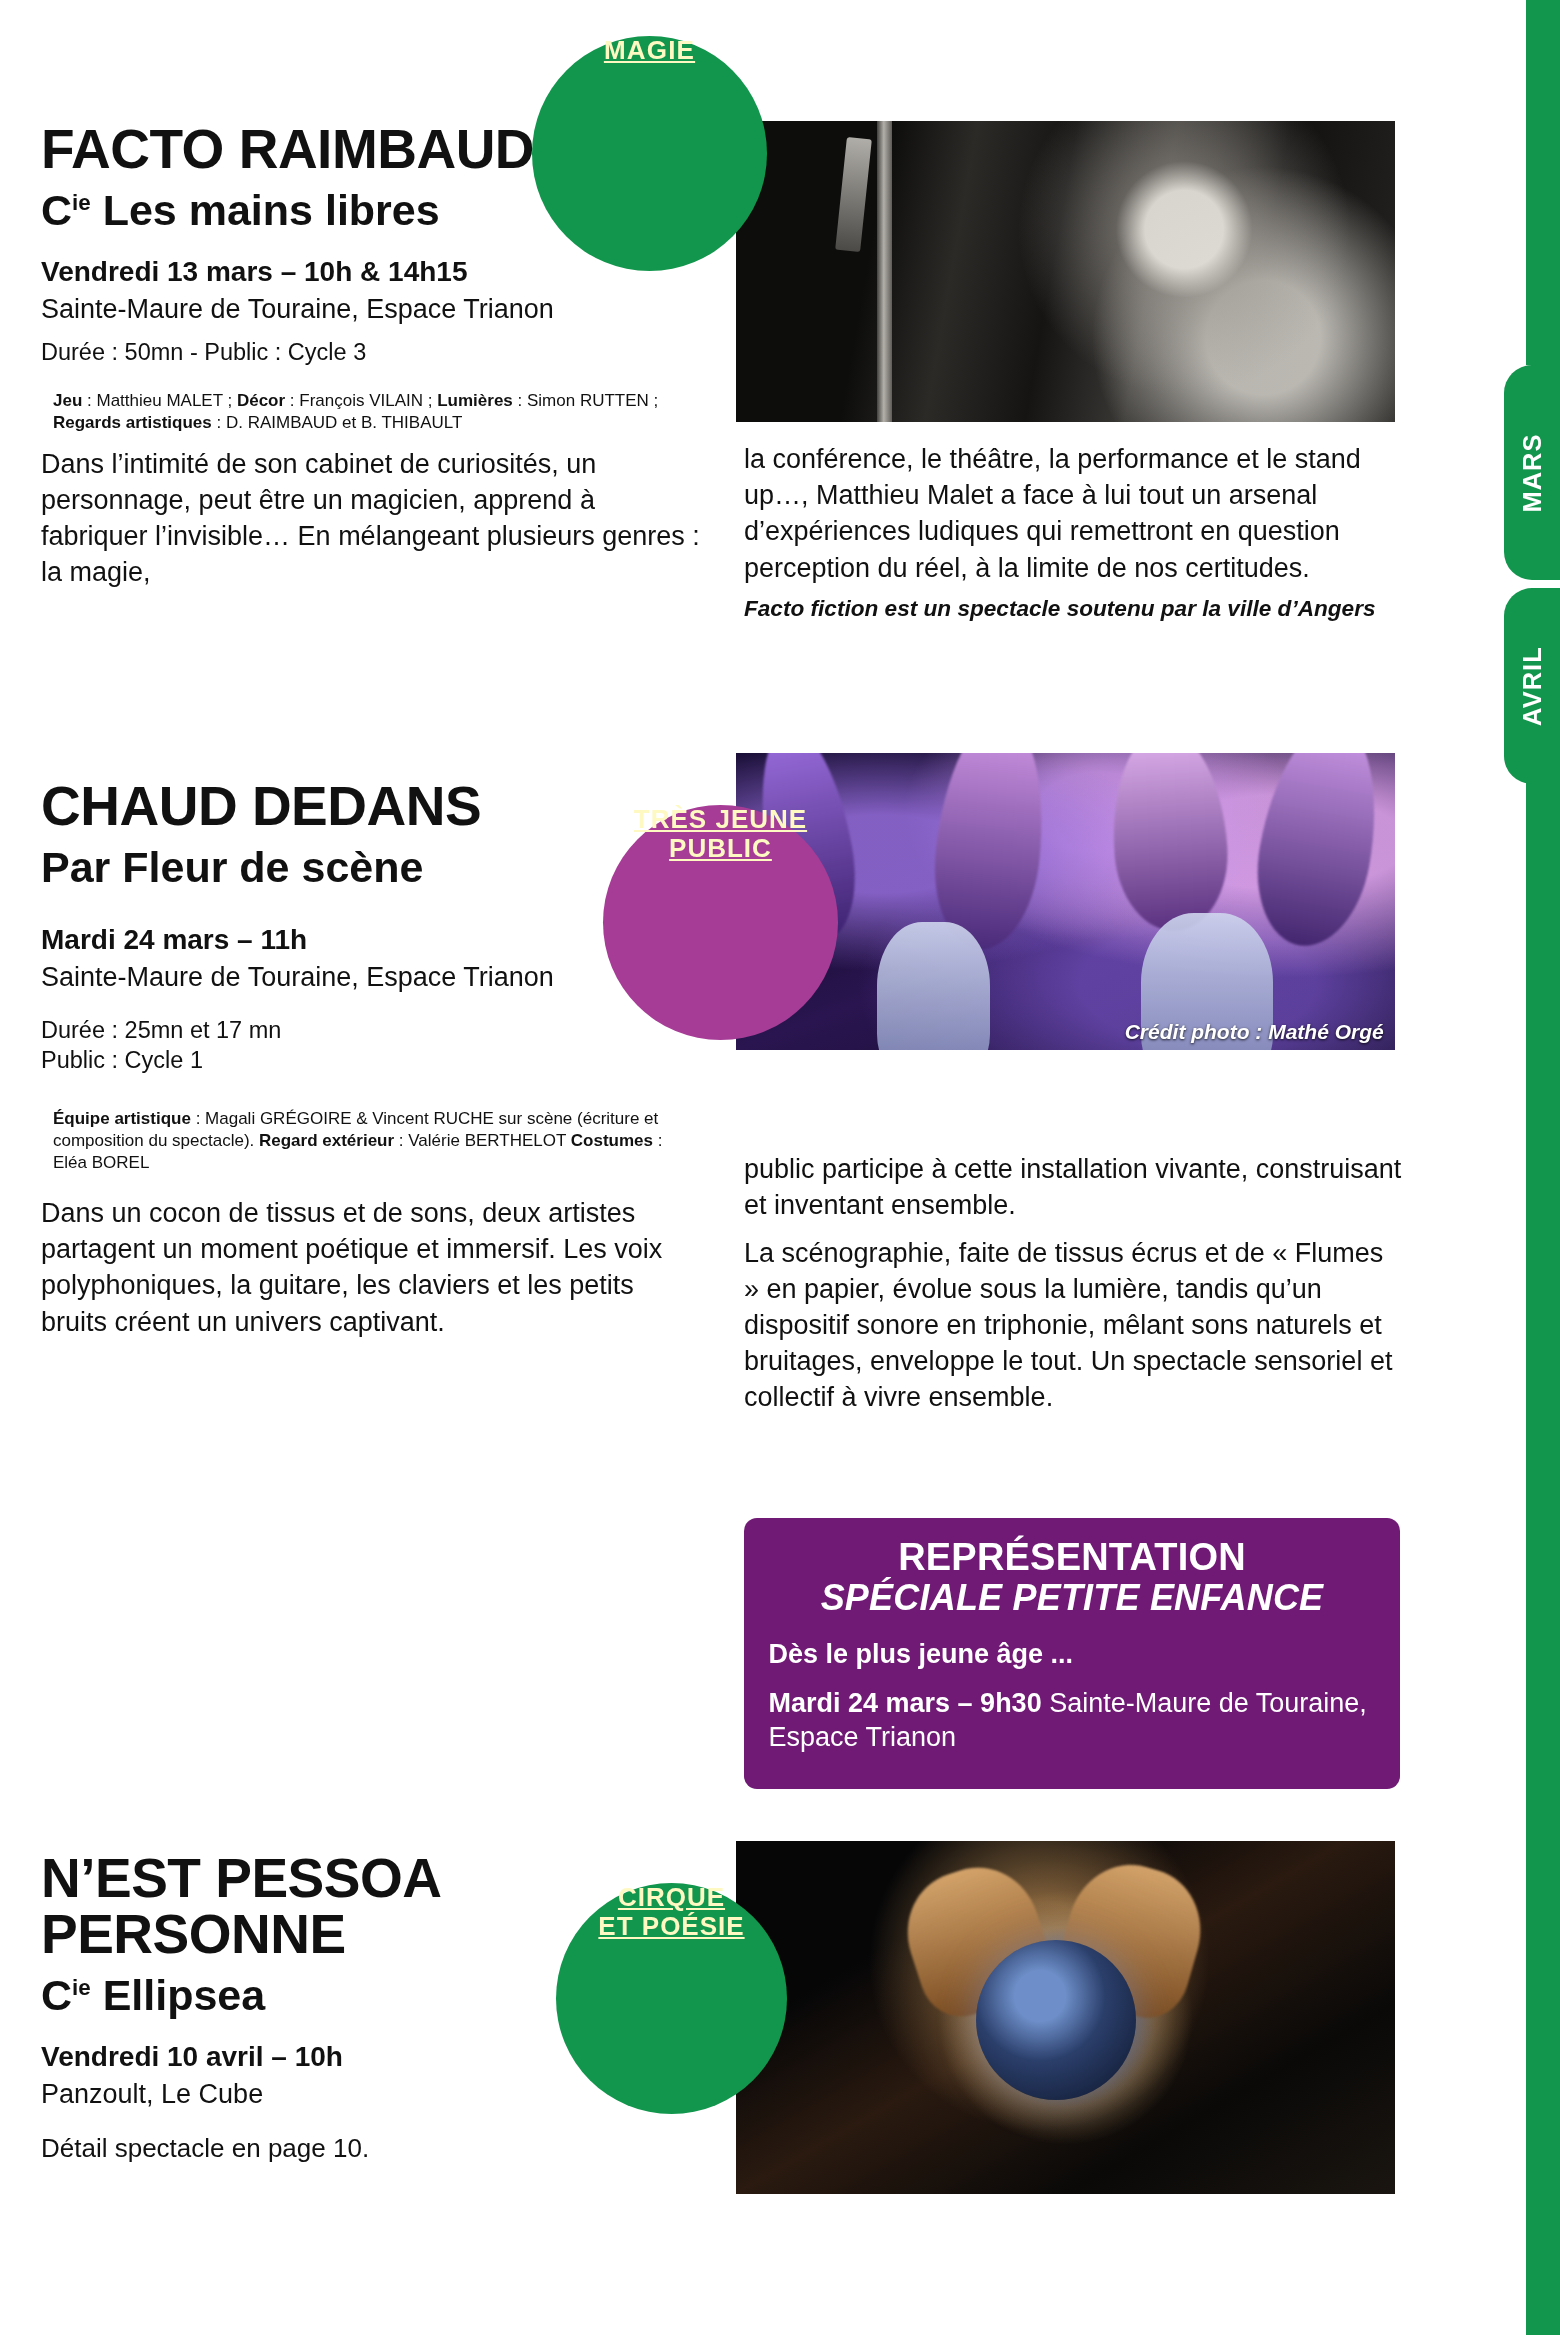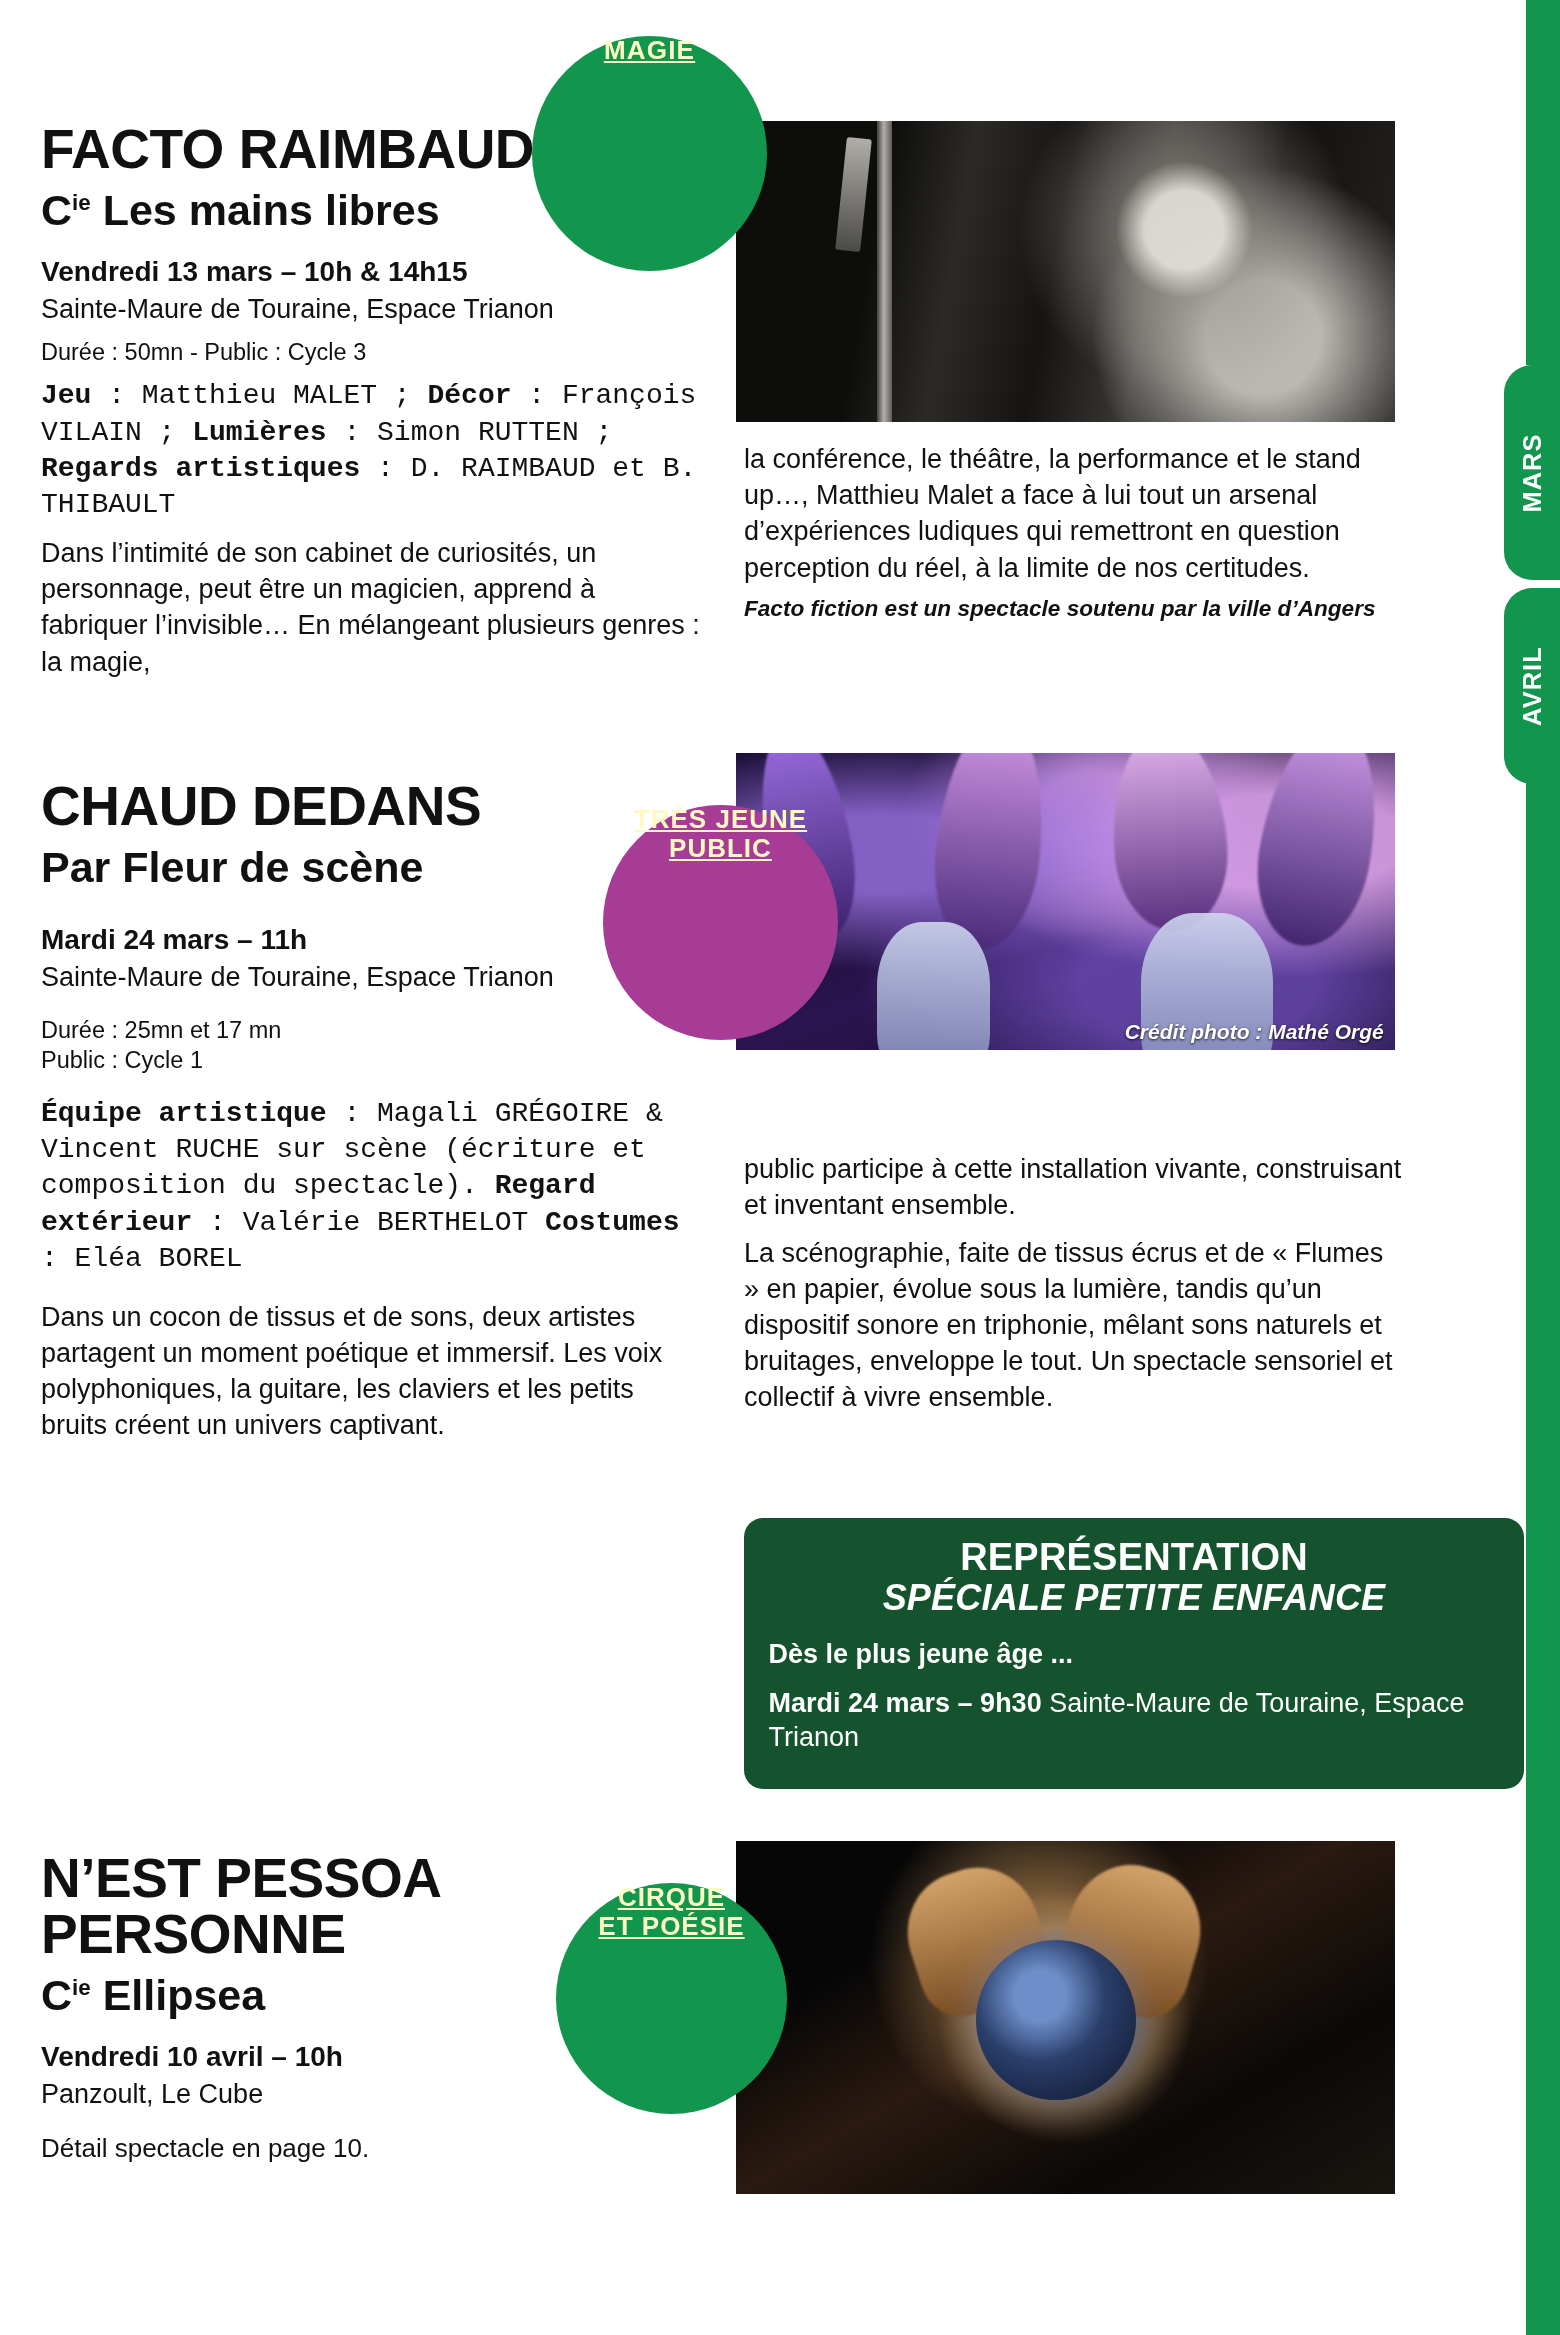--- a/index.html
+++ b/index.html
@@ -36,21 +36,21 @@
     font-size:55px;font-weight:bold;letter-spacing:-0.5px;
     line-height:1.02;margin:0;
   }
   .sub-title{
     font-size:43px;font-weight:bold;line-height:1.05;margin:0;
   }
   .sub-title sup{font-size:0.52em;vertical-align:super;font-weight:bold;}
   .when{font-size:28px;font-weight:bold;line-height:1.18;margin:0;}
   .where{font-size:27px;line-height:1.2;margin:0;font-weight:normal;}
   .meta{font-size:23.5px;line-height:1.28;margin:0;}
-  .credits{font-size:28px;line-height:1.3;margin:0;font-family:Liberation Mono, monospace;}
+  .credits{font-size:17px;line-height:1.3;margin:12px;}
   .credits b{font-weight:bold;}
   .body-text{font-size:27px;line-height:1.34;margin:0;}
   .note-italic{font-size:22.6px;font-style:italic;font-weight:bold;line-height:1.25;margin:0;}
 
   
   .badge{
     position:absolute;border-radius:50%;
     display:flex;align-items:flex-start;justify-content:center;
     text-align:center;color:#fef9c3;font-weight:bold;
     line-height:1.12;
@@ -131,22 +131,22 @@
   }
   #photo-pessoa .hand{
     position:absolute;border-radius:45% 45% 30% 30%;
     background:linear-gradient(180deg,#e0ad71,#7a4a1e);opacity:.92;filter:blur(0.8px);
   }
   #photo-pessoa .h1{left:174px;top:28px;width:132px;height:141px;transform:rotate(-18deg);}
   #photo-pessoa .h2{left:330px;top:24.5px;width:132px;height:146px;transform:rotate(16deg);}
 
   
   #repr-box{
-    position:absolute;left:744px;top:1518px;width:780px;height:271px;
-    background:#14532d;border-radius:19px;color:#ffffff;
+    position:absolute;left:744px;top:1518px;width:656px;height:271px;
+    background:#701a75;border-radius:13px;color:#ffffff;
     box-sizing:border-box;padding:19px 24.5px 0 24.5px;
   }
   #repr-box .r-title{
     font-size:38px;font-weight:bold;text-align:center;line-height:1.06;margin:0;
     letter-spacing:0.2px;
   }
   #repr-box .r-sub{
     font-size:36px;font-weight:bold;font-style:italic;text-align:center;
     line-height:1.06;margin:1.9px 0 0 0;letter-spacing:0.2px;
   }

